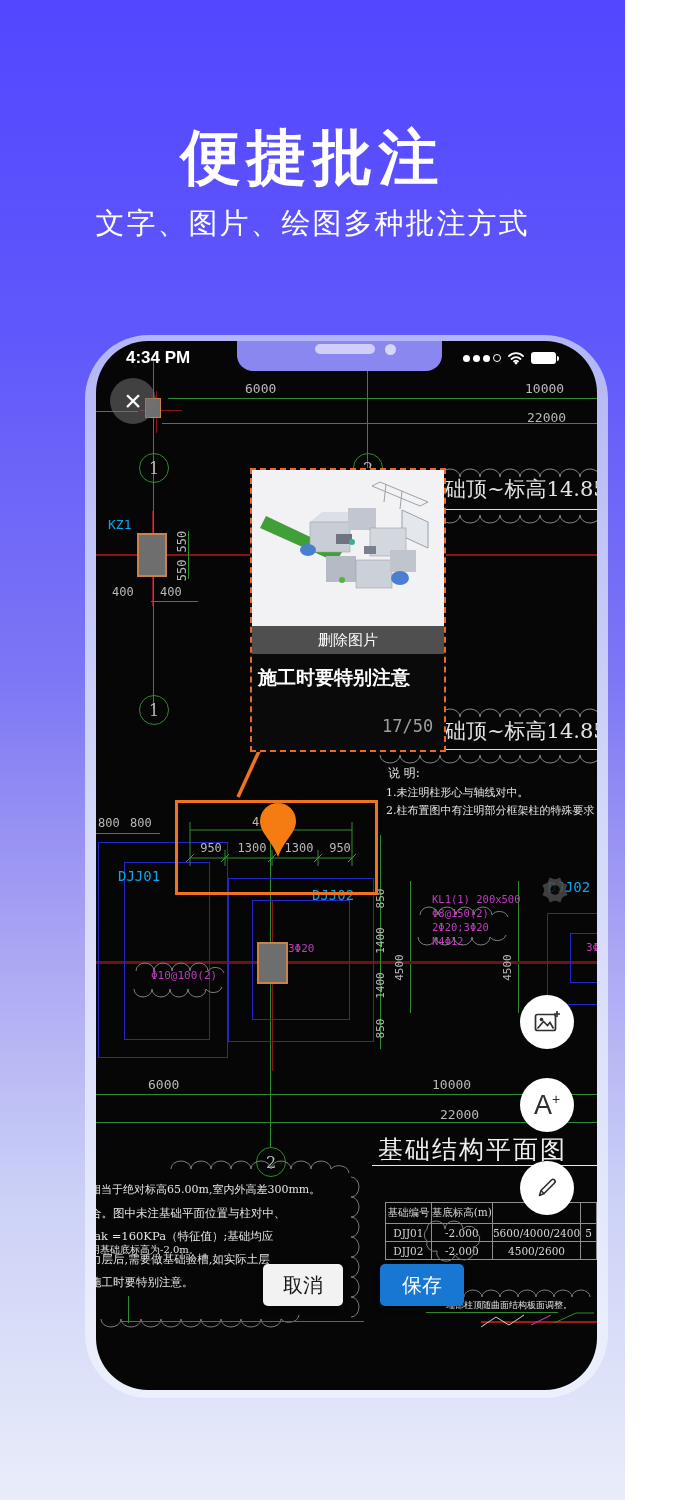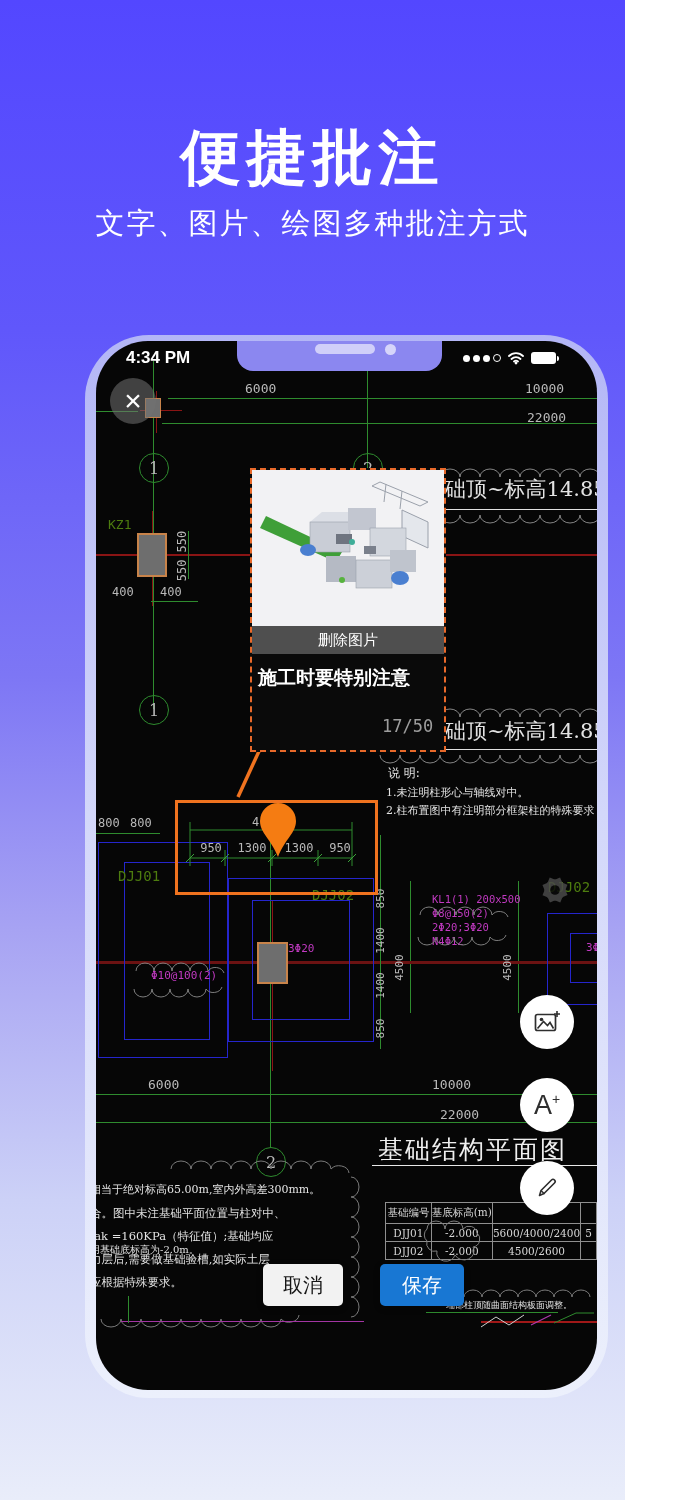--- a/index.html
+++ b/index.html
@@ -21,21 +21,21 @@
   .dots{display:flex;gap:3px;align-items:center}
   .dot{width:7px;height:7px;border-radius:50%;background:#fff}
   .dot.empty{background:transparent;border:1px solid #fff;width:6px;height:6px}
   .batt{width:25px;height:12px;background:#fff;border-radius:3px;position:relative}
   .batt:after{content:"";position:absolute;right:-3px;top:3.5px;width:2px;height:5px;background:#fff;border-radius:0 2px 2px 0}
   
   .hline,.vline{position:absolute}
   .g{background:#2e8b2e}.r{background:#8a1414}.dr{background:#6b1212}.mgl{background:#a335a3}
   .dim{position:absolute;font-family:"DejaVu Sans Mono",monospace;color:#b9b9b9;font-size:12px;white-space:nowrap}
   .dim13{font-size:13px}
-  .glab{position:absolute;font-family:"DejaVu Sans Mono",monospace;color:#4d7c0f;font-size:14px;white-space:nowrap}
+  .glab{position:absolute;font-family:"DejaVu Sans Mono",monospace;color:#0ea5e9;font-size:14px;white-space:nowrap}
   .mag{position:absolute;font-family:"DejaVu Sans Mono",monospace;color:#c23ac2;font-size:10.5px;white-space:nowrap}
   .serif{position:absolute;font-family:"DejaVu Serif",serif;color:#e3e3e3;white-space:nowrap}
   .rot{transform:rotate(-90deg);transform-origin:center;text-align:center}
   .gc{position:absolute;width:28px;height:28px;border:1px solid #2e8b2e;border-radius:50%;
      color:#b9b9b9;font-family:"DejaVu Serif",serif;font-size:16px;display:flex;align-items:center;justify-content:center}
   .colrect{position:absolute;background:#6e6e6e;border:2px solid #c8834a;box-sizing:border-box}
   .bluerect{position:absolute;border:1.5px solid #2525cc;box-sizing:border-box}
   .hlrect{left:79px;top:459px;width:203px;height:95px;border:3px solid #f0731f;box-sizing:border-box;z-index:30}
   .popup{left:154px;top:127px;width:196px;height:284px;border:2px dashed #e8692a;background:#0a0a0a;
     box-sizing:border-box;display:flex;flex-direction:column;z-index:40}
@@ -235,21 +235,21 @@
       </tbody>
         </table>
       <svg class="abs" style="left:325px;top:872px;z-index:3" width="62" height="52">
         <path d="M6 16 a9 8 0 0 1 18 0 a9 8 0 0 1 18 0 a8 8 0 0 1 14 4 a8 8 0 0 1 -4 14 a9 8 0 0 1 -18 8 a9 8 0 0 1 -18 -4 a8 8 0 0 1 -10 -10 a8 8 0 0 1 0 -12" stroke="#7e7e7e" fill="none"></path>
       </svg>
 
       <div class="serif" style="left:-6px;top:841px;font-size:11px">相当于绝对标高65.00m,室内外高差300mm。</div>
       <div class="serif" style="left:-6px;top:865px;font-size:11.5px">合。图中未注基础平面位置与柱对中、</div>
       <div class="serif" style="left:-6px;top:888px;font-size:11.5px">fak =160KPa（特征值）;基础均应</div>
       <div class="serif" style="left:-6px;top:911px;font-size:11.5px">力层后,需要做基础验槽,如实际土层</div>
-      <div class="serif" style="left:-6px;top:934px;font-size:11.5px">应根据特殊要求。</div>
+      <div class="serif" style="left:-6px;top:934px;font-size:11.5px">施工时要特别注意。</div>
       <div class="serif" style="left:-6px;top:902px;font-size:10px">用基础底标高为-2.0m。</div>
       <svg class="abs" style="left:0;top:818px" width="270" height="170">
         <path d="M75 10 a10 8 0 0 1 20 0 a10 8 0 0 1 20 0 a10 8 0 0 1 20 0 a10 8 0 0 1 20 0 a10 8 0 0 1 20 0 a10 8 0 0 1 20 0 a10 8 0 0 1 20 0 a10 8 0 0 1 20 0 a10 8 0 0 1 18 4" stroke="#7a7a7a" fill="none"></path>
         <path d="M5 160 a10 8 0 0 0 20 0 a10 8 0 0 0 20 0 a10 8 0 0 0 20 0 a10 8 0 0 0 20 0 a10 8 0 0 0 20 0 a10 8 0 0 0 20 0 a10 8 0 0 0 20 0 a10 8 0 0 0 20 0 a10 8 0 0 0 20 0 a10 8 0 0 0 18 -4" stroke="#7a7a7a" fill="none"></path>
         <path d="M255 18 a8 10 0 0 1 0 20 a8 10 0 0 1 0 20 a8 10 0 0 1 0 20 a8 10 0 0 1 0 20 a8 10 0 0 1 0 20 a8 10 0 0 1 0 20 a8 10 0 0 1 0 20" stroke="#7a7a7a" fill="none"></path>
       </svg>
 
       <div class="serif" style="left:350px;top:958px;font-size:9px">端部柱顶随曲面结构板面调整。</div>
       <svg class="abs" style="left:330px;top:944px" width="171" height="16">
         <path d="M2 12 a9 7 0 0 1 18 0 a9 7 0 0 1 18 0 a9 7 0 0 1 18 0 a9 7 0 0 1 18 0 a9 7 0 0 1 18 0 a9 7 0 0 1 18 0 a9 7 0 0 1 18 0 a9 7 0 0 1 18 0 a9 7 0 0 1 18 0" stroke="#7a7a7a" fill="none"></path>

